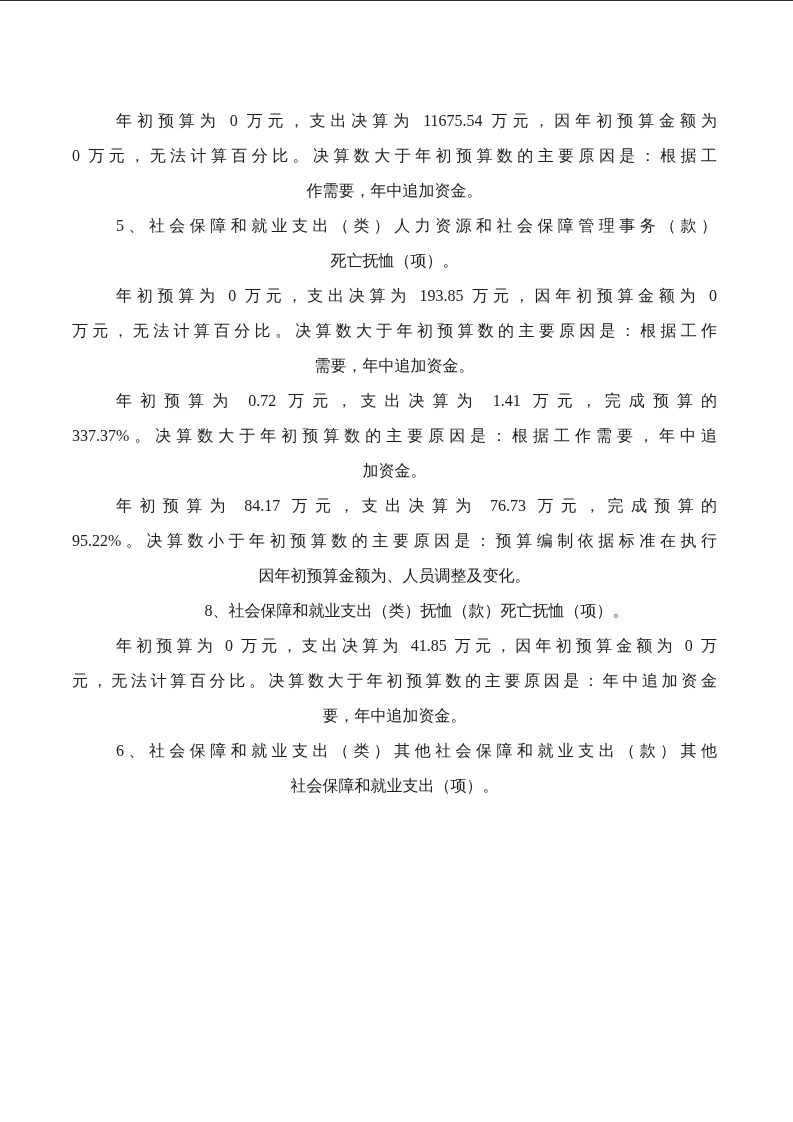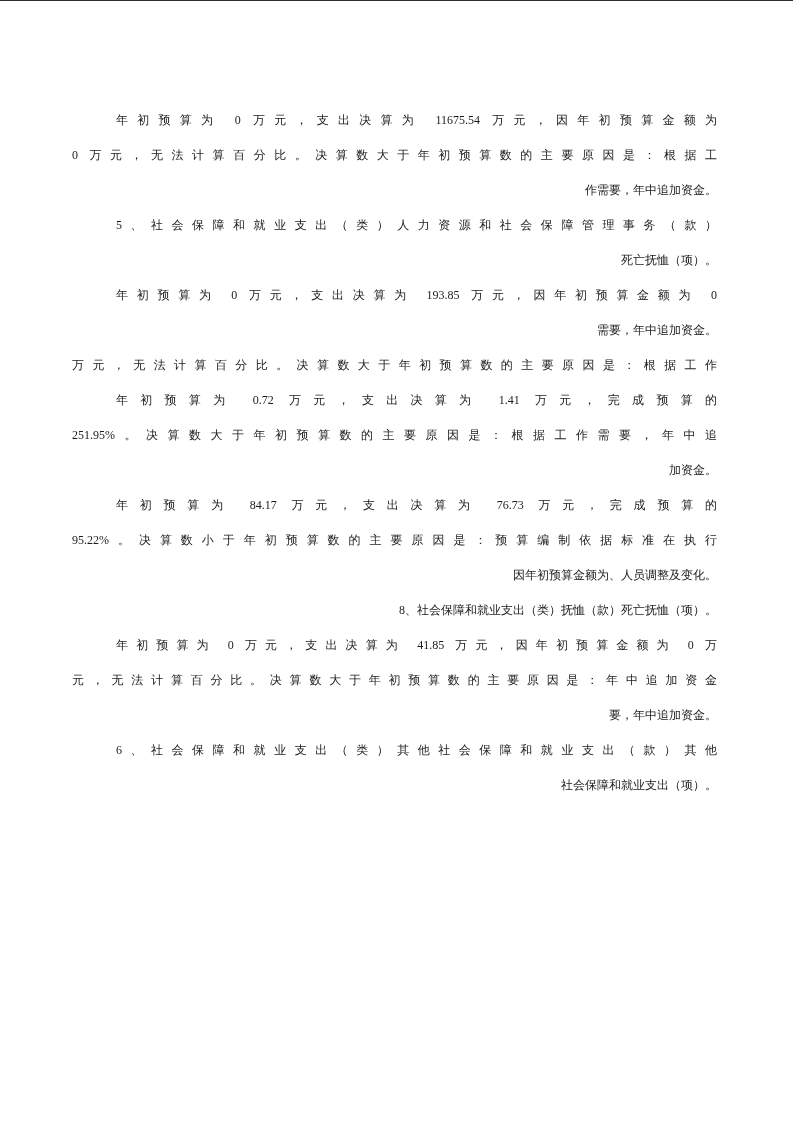--- a/index.html
+++ b/index.html
@@ -17,30 +17,30 @@
   .top-edge {
     position: absolute;
     top: 0; left: 0;
     width: 793px; height: 1px;
     background: #2e2e2e;
   }
   .doc {
     position: absolute;
     left: 72px; top: 103px;
     width: 645px;
-    font-size: 12px;
+    font-size: 16px;
     line-height: 35px;
     color: #1c1c1c;
   }
   .para { margin: 0; padding: 0; }
   .line {
     height: 35px;
     overflow: hidden;
     white-space: normal;
-    text-align: right;
+    text-align: center;
   }
   .line.indent { padding-left: 44px; }
   .line.fill {
     text-align: justify;
     text-align-last: justify;
     -moz-text-align-last: justify;
   }
 </style>
 </head>
 <body>
@@ -56,30 +56,30 @@
       <div class="line">作需要，年中追加资金。</div>
     </div>
 
     <div class="para">
       <div class="line indent fill">5、社会保障和就业支出（类）人力资源和社会保障管理事务（款）</div>
       <div class="line">死亡抚恤（项）。</div>
     </div>
 
     <div class="para">
       <div class="line indent fill">年初预算为 0 万元，支出决算为 193.85 万元，因年初预算金额为 0</div>
+      <div class="line fill">万元，无法计算百分比。决算数大于年初预算数的主要原因是：根据工作</div>
       <div class="line">需要，年中追加资金。</div>
-      <div class="line fill">万元，无法计算百分比。决算数大于年初预算数的主要原因是：根据工作</div>
     </div>
 
     <div class="para">
     </div>
 
     <div class="para">
       <div class="line indent fill">年初预算为 0.72 万元，支出决算为 1.41 万元，完成预算的</div>
-      <div class="line fill">251.95%。决算数大于年初预算数的主要原因是：根据工作需要，年中追</div>
+      <div class="line fill">337.37%。决算数大于年初预算数的主要原因是：根据工作需要，年中追</div>
       <div class="line">加资金。</div>
     </div>
 
 
     <div class="para">
       <div class="line indent fill">年初预算为 84.17 万元，支出决算为 76.73 万元，完成预算的</div>
       <div class="line fill">95.22%。决算数小于年初预算数的主要原因是：预算编制依据标准在执行</div>
       <div class="line">因年初预算金额为、人员调整及变化。</div>
     </div>
 

